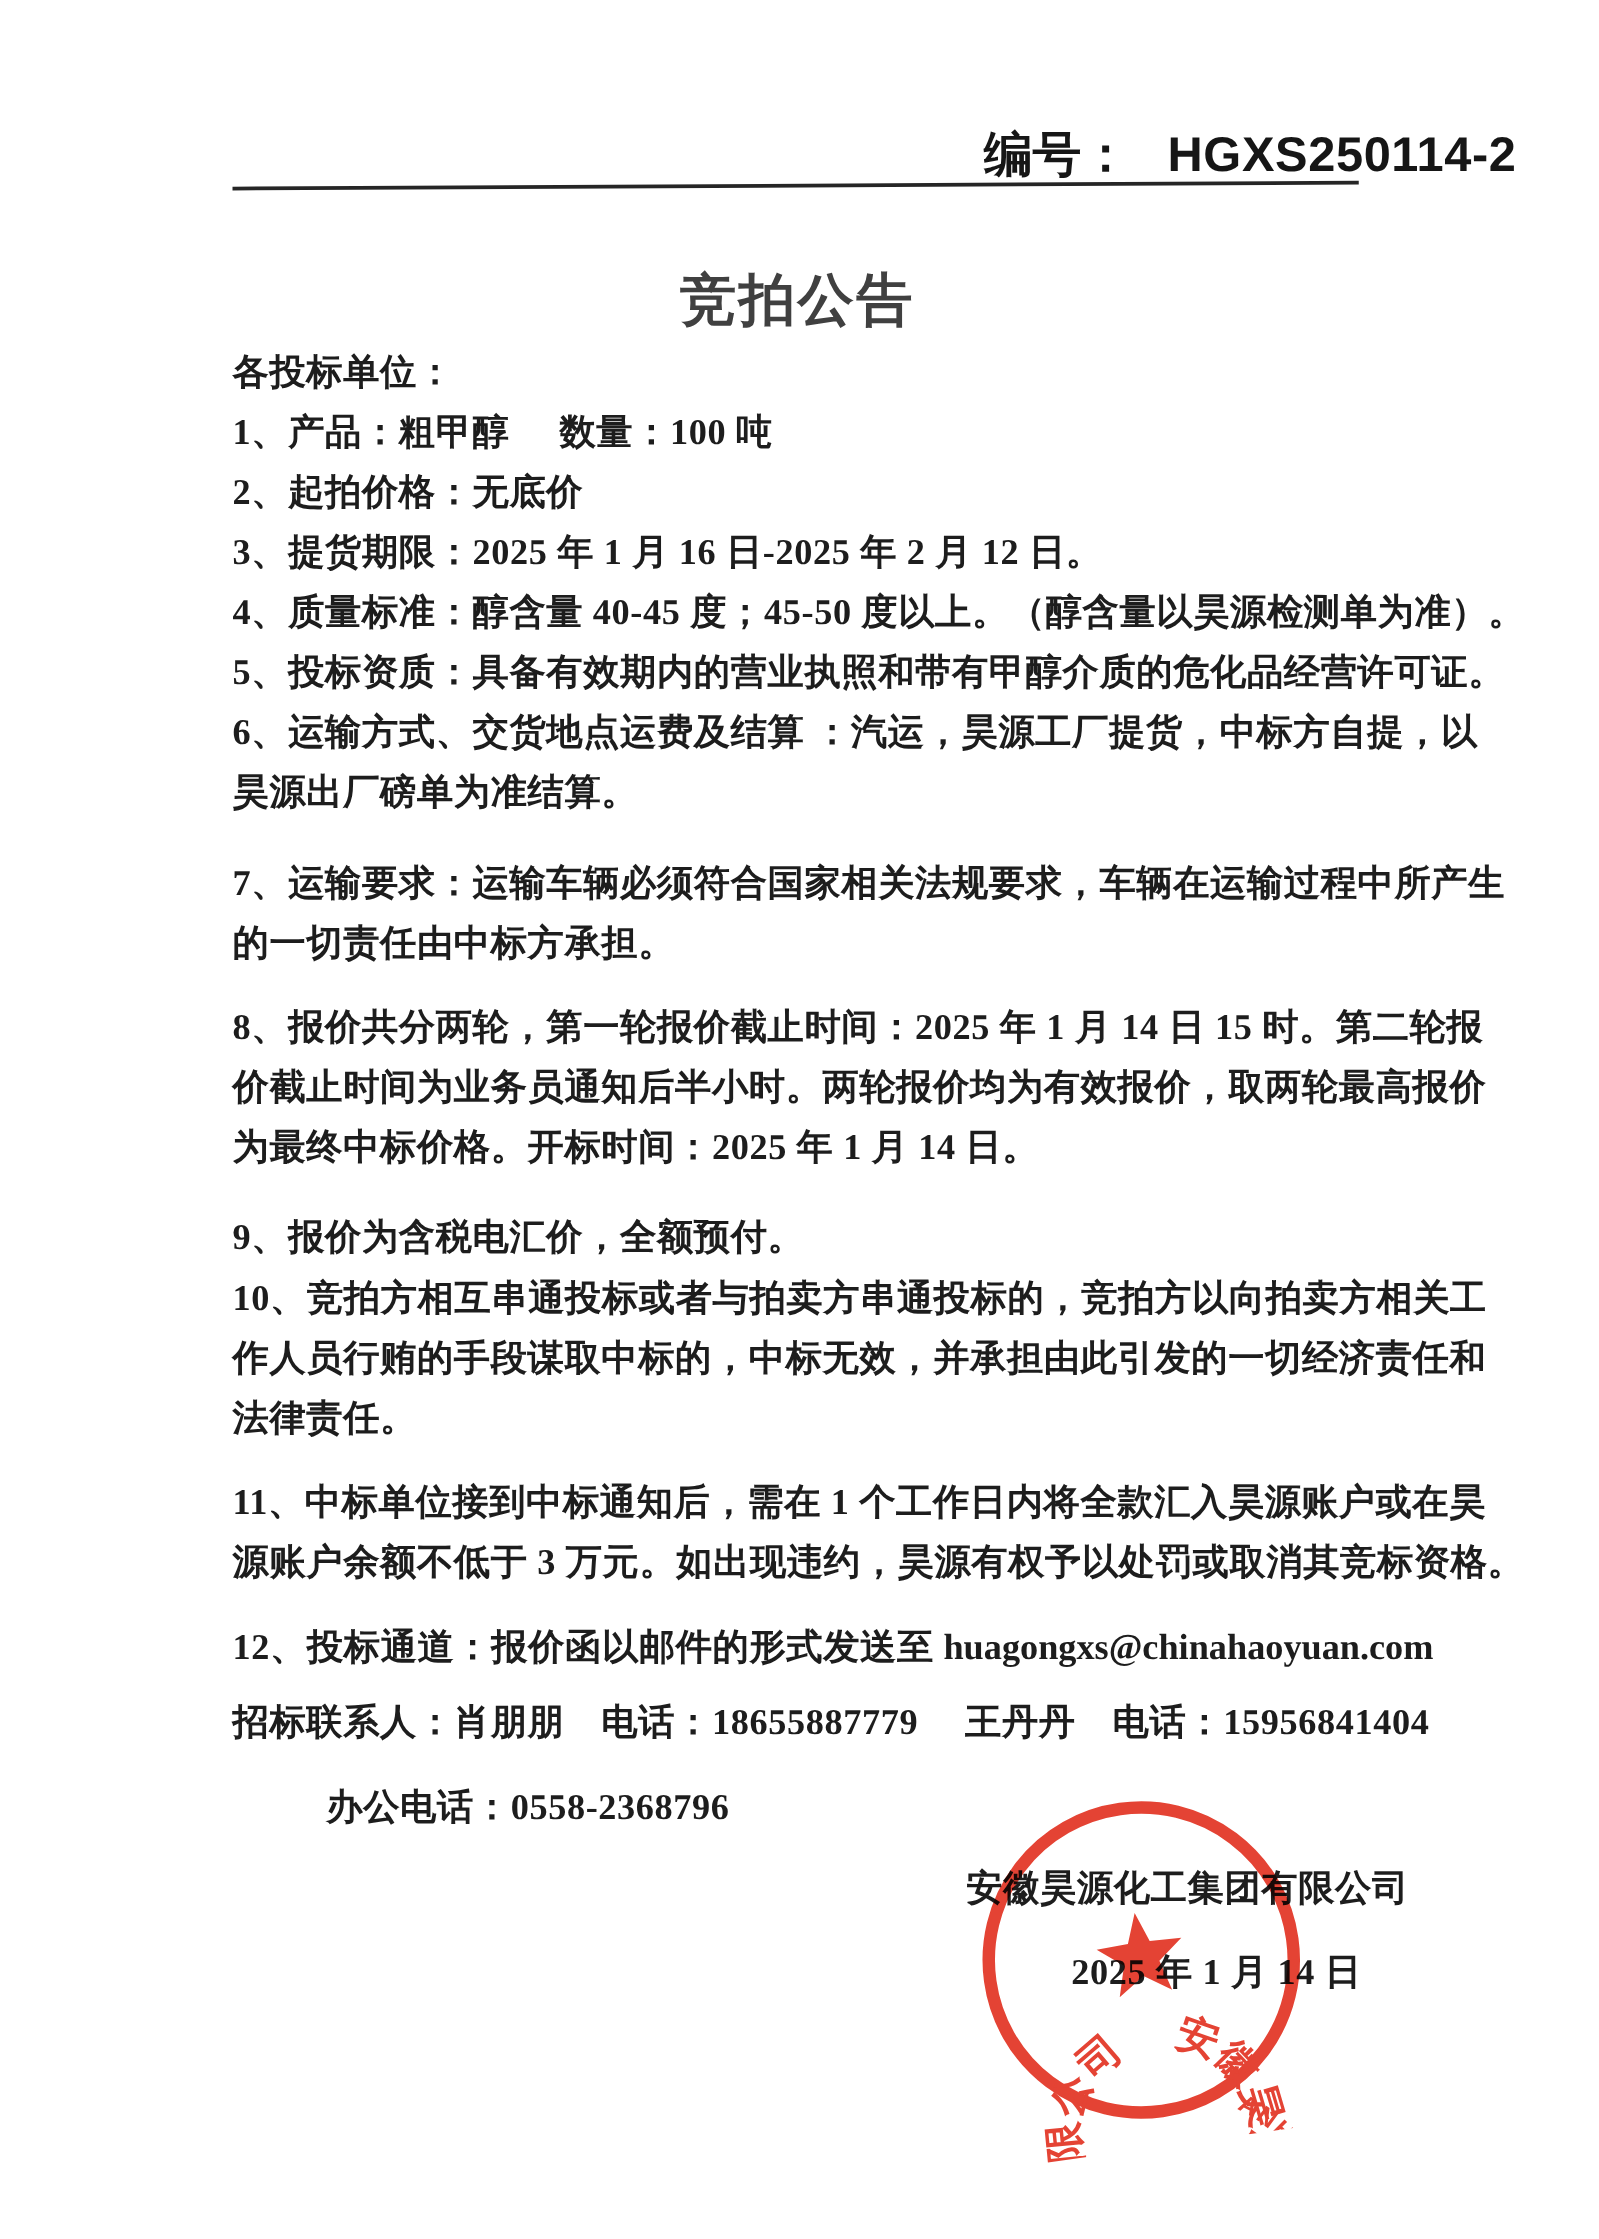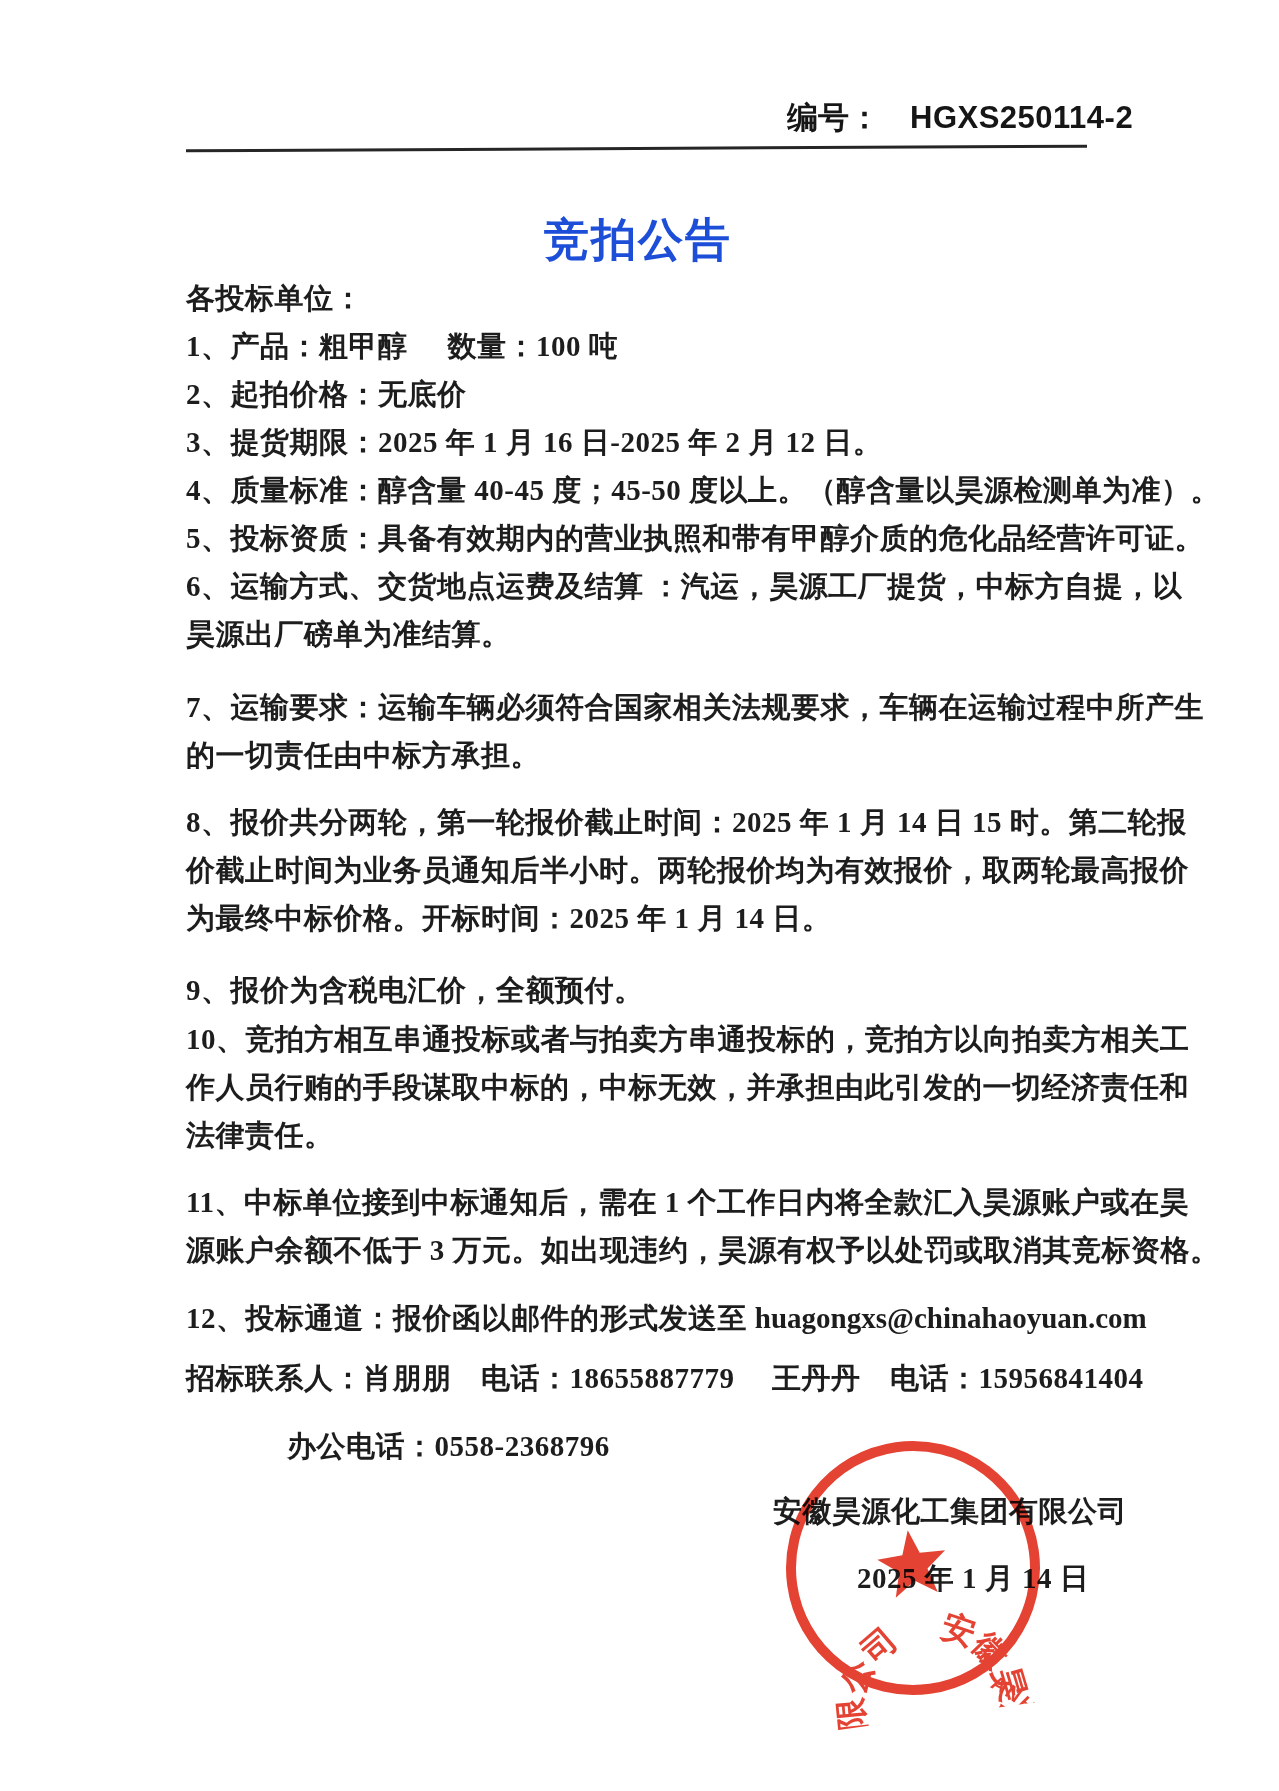--- a/index.html
+++ b/index.html
@@ -12,21 +12,21 @@
     font-family:"Liberation Serif", serif;
     color:#1d1d1d;
   }
   
   .doc-number{
     position:absolute;
     left:787px;
     top:97px;
     font-family:"Liberation Sans", sans-serif;
     font-weight:700;
-    font-size:31px;
+    font-size:39px;
     white-space:nowrap;
     color:#161616;
   }
   .doc-number .value{margin-left:30px;letter-spacing:0.5px;}
   .header-rule{
     position:absolute;
     left:186px;
     top:147px;
     width:901px;
     height:3px;
@@ -37,21 +37,21 @@
   .title{
     position:absolute;
     left:186px;
     top:210px;
     width:904px;
     margin:0;
     text-align:center;
     font-size:45px;
     font-weight:700;
     letter-spacing:2px;
-    color:#1d4ed8;
+    color:#404040;
   }
   
   .body{
     position:absolute;
     left:186px;
     top:274px;
     width:904px;
     font-size:29px;
     font-weight:600;
     letter-spacing:0.5px;
@@ -66,21 +66,21 @@
   .p-intro .line{text-indent:2em;}
   .p-item7{margin-top:25px;}
   .p-item8{margin-top:19px;}
   .p-item9{margin-top:24px;}
   .p-item10{margin-top:1px;}
   .p-item11{margin-top:19px;}
   .p-item12{margin-top:20px;text-align:right;}
   .p-contacts{margin-top:12px;}
   .p-contacts .line{position:relative;}
   .p-contacts .seg-right{position:absolute;left:586px;top:0;}
-  .p-office{margin-top:20px;margin-left:101px;}
+  .p-office{margin-top:20px;margin-left:75px;}
   .p-company{margin-top:17px;margin-left:587px;}
   .p-date{margin-top:19px;margin-left:671px;}
   
   .stamp{
     position:absolute;
     left:763px;
     top:1418px;
     width:300px;
     height:300px;
     transform:rotate(-8deg);

